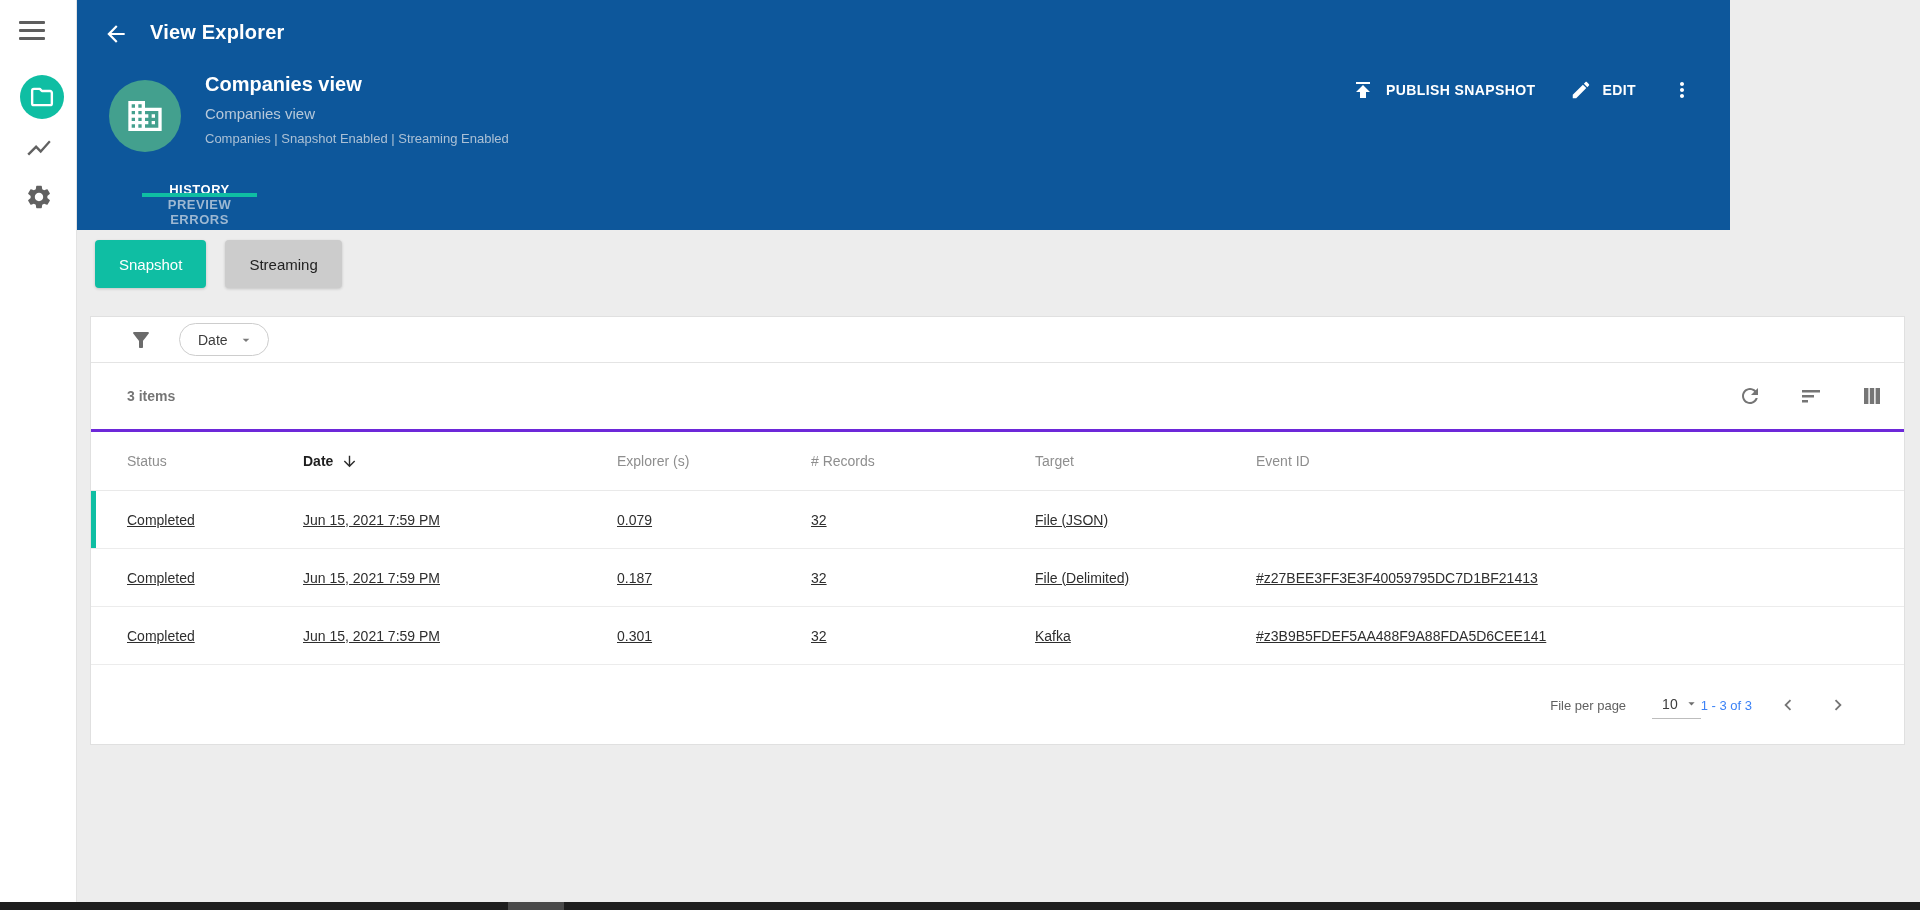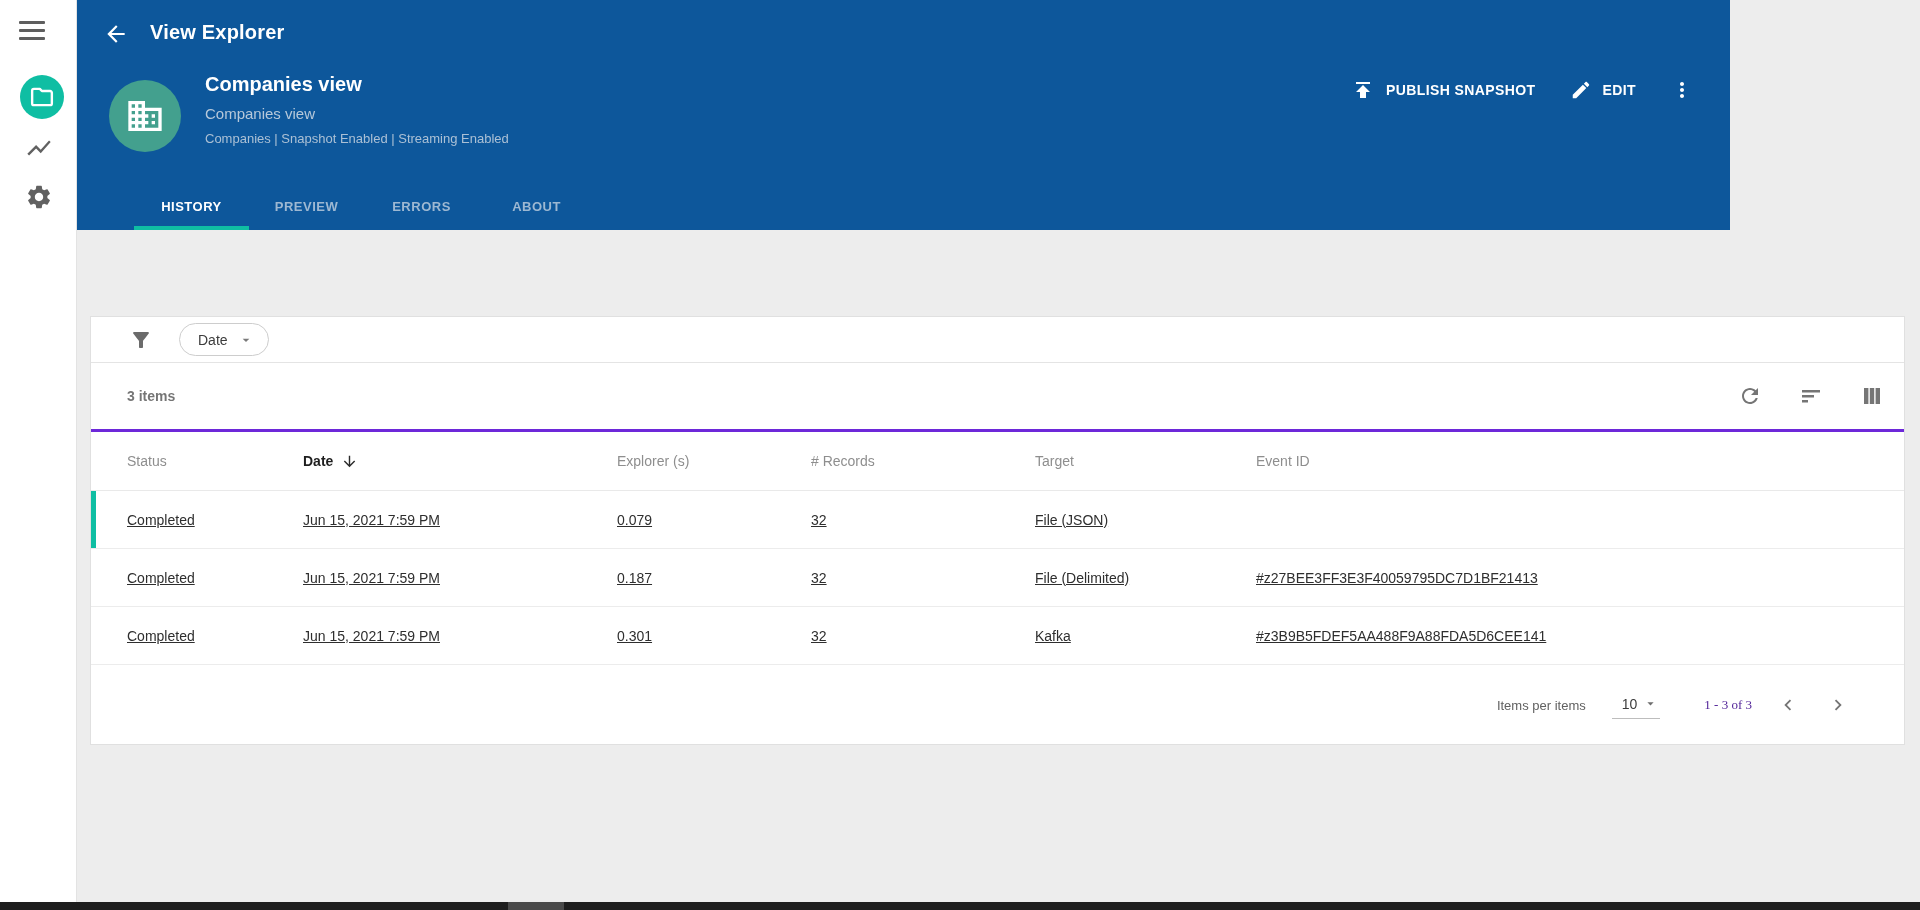--- a/index.html
+++ b/index.html
@@ -30,21 +30,21 @@
   .vh-meta { font-size:13px; color:#ABC0D5; margin-top:9px; }
 
   .header-actions { position:absolute; top:76px; right:36px; display:flex; align-items:center; }
   .hdr-btn { display:flex; align-items:center; color:#FFFFFF; font-size:14px; font-weight:bold;
              letter-spacing:.4px; cursor:pointer; }
   .hdr-btn svg { margin-right:11px; }
   .kebab { width:24px; height:28px; display:flex; align-items:center; justify-content:center;
            color:#FFFFFF; cursor:pointer; }
   .gap34 { margin-left:34px; }
 
-  .tabs { position:absolute; left:57px; bottom:0; display:flex; height:48px; }
+  .tabs { position:absolute; left:65px; bottom:0; display:flex; height:48px;flex-direction:column; }
   .tab { width:115px; height:48px; display:flex; align-items:center; justify-content:center;
          font-size:13px; font-weight:bold; letter-spacing:.5px; color:#9DB8D2;
          cursor:pointer; position:relative; }
   .tab.active { color:#FFFFFF; }
   .tab.active::after { content:""; position:absolute; left:0; bottom:0; width:100%; height:4px;
                        background:#0FBEA3; }
 
   
   #content { position:absolute; left:77px; top:230px; width:1843px; height:672px; background:#EDEDED; }
   .toggles { position:absolute; left:18px; top:10px; display:flex; gap:19px; }
@@ -77,21 +77,21 @@
   .row-indicator { position:absolute; left:0; top:0; bottom:0; width:5px; background:#0FBEA3; }
   .c1{width:176px;} .c2{width:314px;} .c3{width:194px;} .c4{width:224px;} .c5{width:221px;} .c6{flex:1;}
   .sort-col { color:#1F1F1F; font-weight:bold; display:flex; align-items:center; gap:8px; }
   .sort-col svg { color:#2B2B2B; }
 
   .pagination { height:80px; display:flex; align-items:center; justify-content:flex-end;
                 padding-right:52px; font-size:13px; color:#616161; }
   .page-size { margin-left:26px; display:flex; align-items:center; gap:6px; padding:4px 2px 6px 10px;
                border-bottom:1px solid #BDBDBD; color:#3C3C3C; font-size:14px; cursor:pointer; }
   .page-size .caret { color:#6E6E6E; display:flex; }
-  .range { margin-left:44px; color:#4c1d95;font-family:Liberation Serif, serif; }
+  .range { color:#3b82f6; }
   .pg-btn { width:28px; height:28px; display:flex; align-items:center; justify-content:center;
             color:#757575; cursor:pointer; margin-left:22px; }
 
   
   #hscroll { position:absolute; left:0; bottom:0; width:1920px; height:8px; background:#1E1E1E; }
   #hscroll .thumb { position:absolute; left:508px; top:0; width:56px; height:8px; background:#4A4A4A; cursor:grab; }
 </style>
 </head>
 <body>
 
@@ -184,20 +184,24 @@
         <span>ERRORS</span>
       </div>
     <div class="tab">
         <span>ABOUT</span>
       </div>
   </div>
 </div>
 
 <div id="content">
 
+  <div class="toggles">
+    <button class="toggle-btn on active">Snapshot</button>
+    <button class="toggle-btn off">Streaming</button>
+  </div>
 
   <div class="card">
 
     <div class="filter-row">
       <span class="funnel">
         <svg width="24" height="24" viewBox="0 0 24 24">
             <path d="M4.25 5.61C6.27 8.2 10 13 10 13v6c0 .55.45 1 1 1h2c.55 0 1-.45 1-1v-6s3.73-4.8 5.75-7.39c.51-.66.04-1.61-.79-1.61H5.04c-.83 0-1.3.95-.79 1.61z" fill="currentColor"></path>
           </svg>
       </span>
       <div class="chip">
@@ -268,21 +272,21 @@
     <div class="trow">
       <span class="c1">Completed</span>
       <span class="c2">Jun 15, 2021 7:59 PM</span>
       <span class="c3">0.301</span>
       <span class="c4">32</span>
       <span class="c5">Kafka</span>
       <span class="c6">#z3B9B5FDEF5AA488F9A88FDA5D6CEE141</span>
     </div>
 
     <div class="pagination">
-      <span>Items per items</span>
+      <span>File per page</span>
       <span class="page-size">
         <span>10</span>
         <span class="caret">
           <svg width="15" height="15" viewBox="0 0 24 24">
               <path d="M7 10l5 5 5-5z" fill="currentColor"></path>
             </svg>
         </span>
       </span>
       <span class="range">1 - 3 of 3</span>
       <span class="pg-btn">

